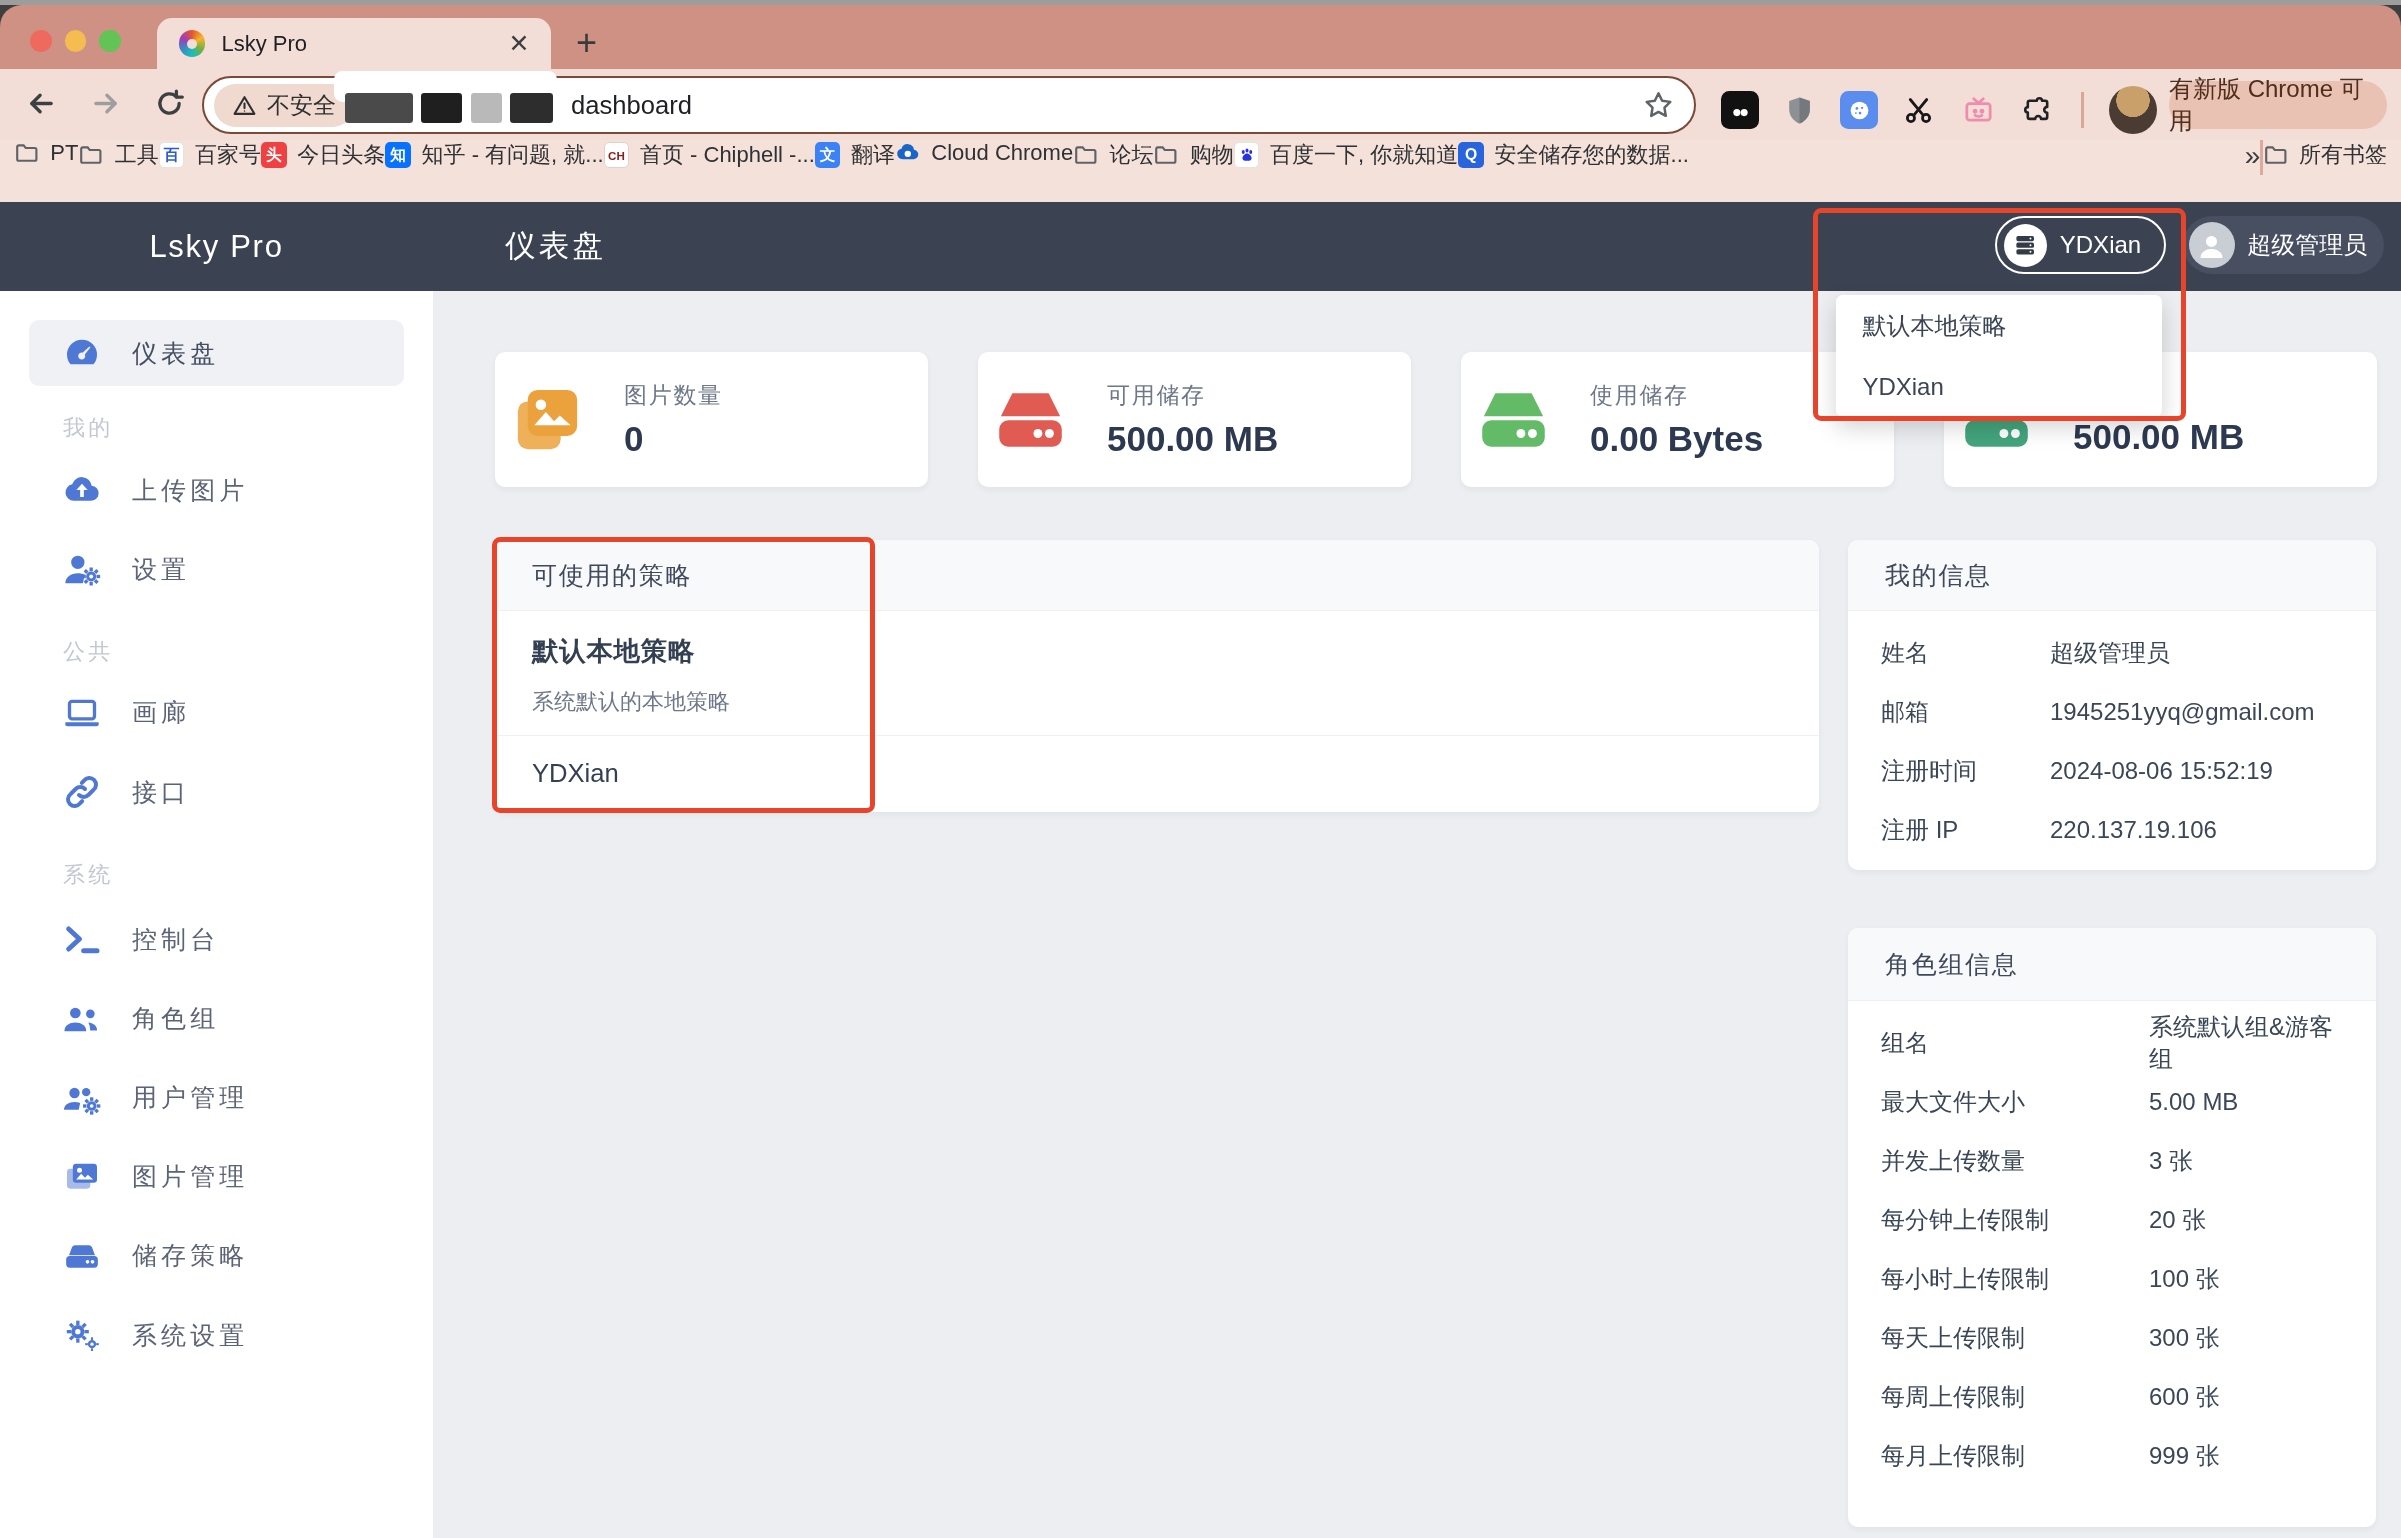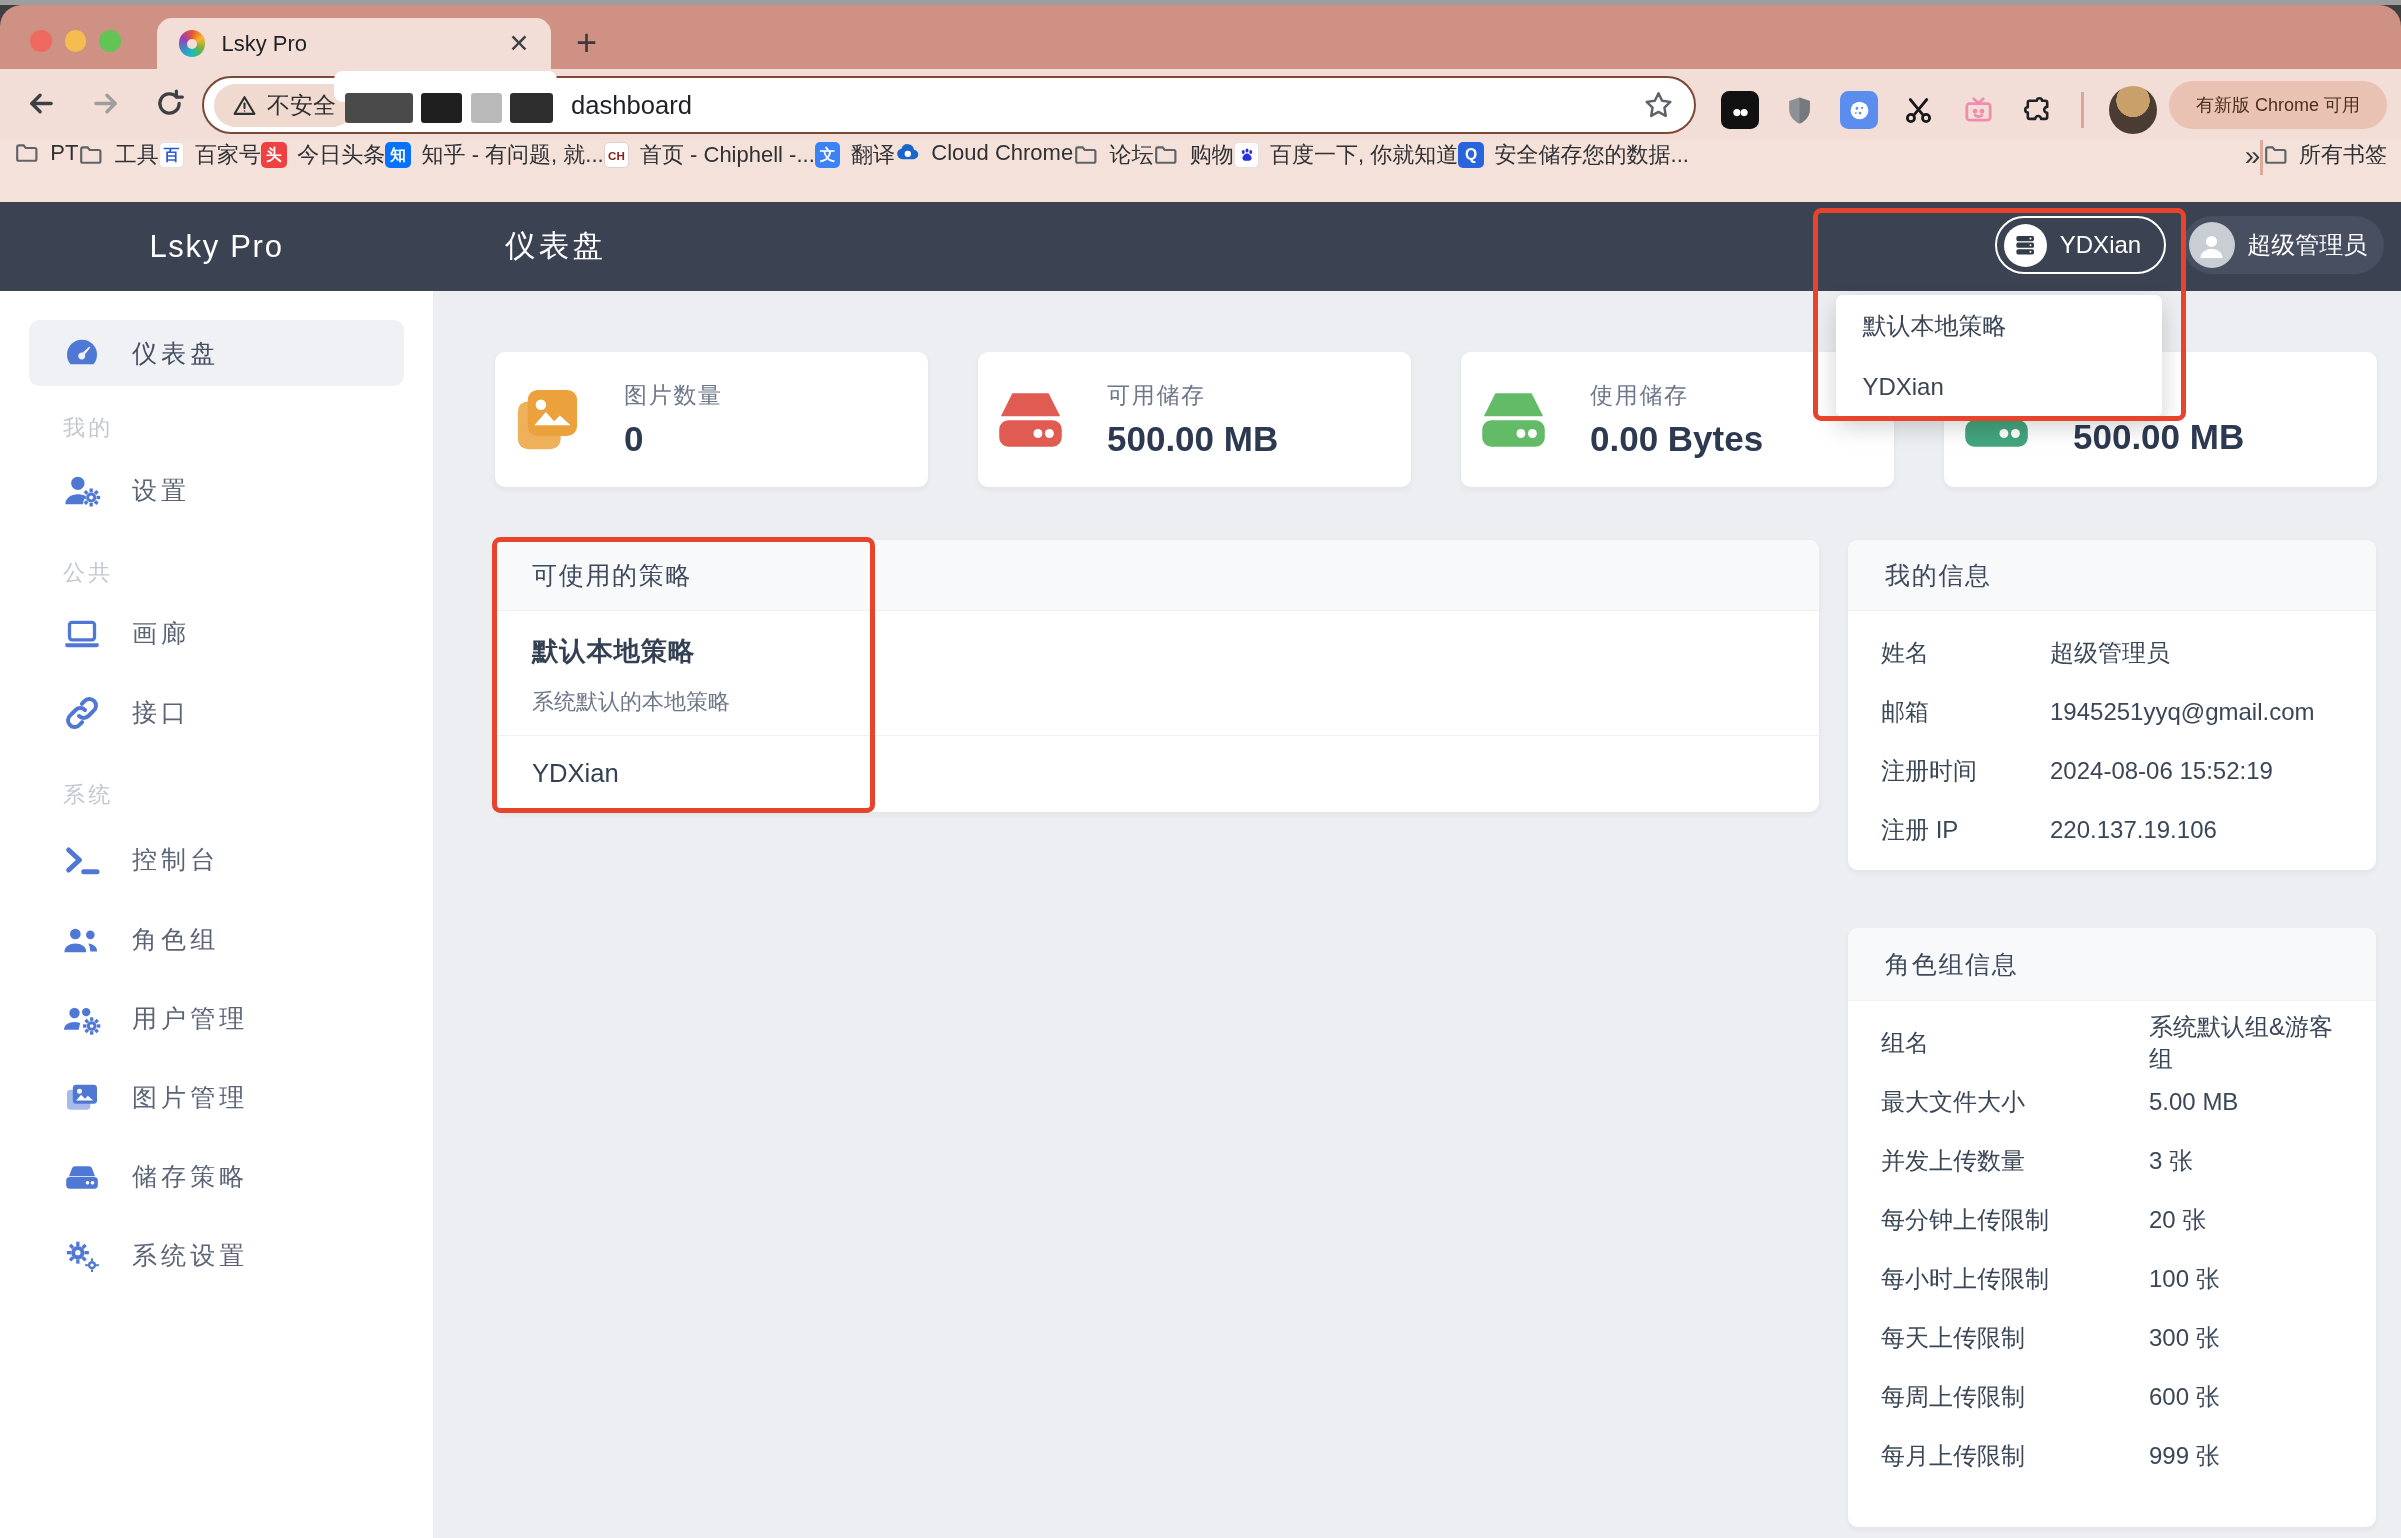--- a/index.html
+++ b/index.html
@@ -32,21 +32,21 @@
   .blocks{position:absolute;left:345px;top:92px;height:31px;display:flex;gap:8.3px;align-items:center;z-index:4}
   .blk{height:30px;border-radius:3.3px}
   .urlpath{position:absolute;left:571px;top:91px;font-size:25.6px;color:#1f2023;z-index:4}
   .starwrap{position:absolute;left:1641px;top:88px}
   .extrow{position:absolute;left:1721px;top:86px;display:flex;gap:21.5px;align-items:center}
   .exticon{width:38px;height:38px;border-radius:8.3px;display:flex;align-items:center;justify-content:center}
   .tooldiv{width:2.5px;height:36px;background:#d8a795;margin:0 3.3px}
   .profav{width:48px;height:48px;border-radius:50%;flex:none;
      background:radial-gradient(circle at 50% 30%,#caa06a 0 40%,#4a3b33 41% 100%)}
   .updatepill{position:absolute;left:2169px;top:81px;width:218px;height:48px;background:#e9c2b3;
-     border-radius:25px;display:flex;align-items:center;justify-content:center;font-size:18px;color:#4e2e1e;font-weight:500}
+     border-radius:25px;display:flex;align-items:center;justify-content:center;font-size:24px;color:#4e2e1e;font-weight:500}
 
   .bookmarks{position:absolute;top:140px;left:0;width:100%;height:62px;background:#f4e1d9;
      display:flex;align-items:flex-start;padding:0 14px;font-size:22px;color:#2f3134;overflow:hidden;white-space:nowrap}
   .bm{display:flex;align-items:center;gap:10.7px;flex:none}
   .fsq{width:25.6px;height:25.6px;border-radius:5px;display:flex;align-items:center;justify-content:center;
      font-size:15.7px;font-weight:bold;flex:none}
   .bmspacer{flex:1}
   .chev{font-size:28px;color:#3a3c3f}
   .bmdiv{width:2.5px;height:35px;background:#dcab9b}
 
@@ -323,20 +323,27 @@
   </div>
 
   <div class="sidebar">
     <div class="nav-item active m35">
       <svg viewBox="0 0 24 24">
           <path fill="currentColor" d="M12 4a9 9 0 0 0-9 9c0 2.2.8 4.2 2.1 5.8h13.8A9 9 0 0 0 21 13a9 9 0 0 0-9-9zm4.9 4.9-3.2 4a2.1 2.1 0 1 1-1.4-1.1l4-3.5c.4-.3.9.2.6.6z"></path>
         </svg>
       <span>仪表盘</span>
     </div>
     <div class="nav-section m37">我的</div>
+    <div class="nav-item">
+      <svg viewBox="0 0 24 24">
+          <path fill="currentColor" d="M7 18.5a5 5 0 0 1-.9-9.9A6 6 0 0 1 17.8 9.4 4.5 4.5 0 0 1 17 18.5z"></path>
+          <path fill="#fff" d="M12 8.3 8.6 12h2.3v4.2h2.2V12h2.3z"></path>
+        </svg>
+      <span>上传图片</span>
+    </div>
     <div class="nav-item">
       <svg viewBox="0 0 24 24">
           <circle cx="9.5" cy="8" r="4" fill="currentColor"></circle>
           <path fill="currentColor" d="M2 20.5c0-3.7 3.4-6 7.5-6 1.5 0 3 .3 4.2.9l-1.2 5.1z"></path>
           <g transform="translate(17.5,16.5)" fill="currentColor">
             <circle r="3"></circle>
             <g>
               <rect x="-1" y="-5.4" width="2" height="2.2"></rect>
               <rect x="-1" y="3.2" width="2" height="2.2"></rect>
               <rect x="-5.4" y="-1" width="2.2" height="2"></rect>

